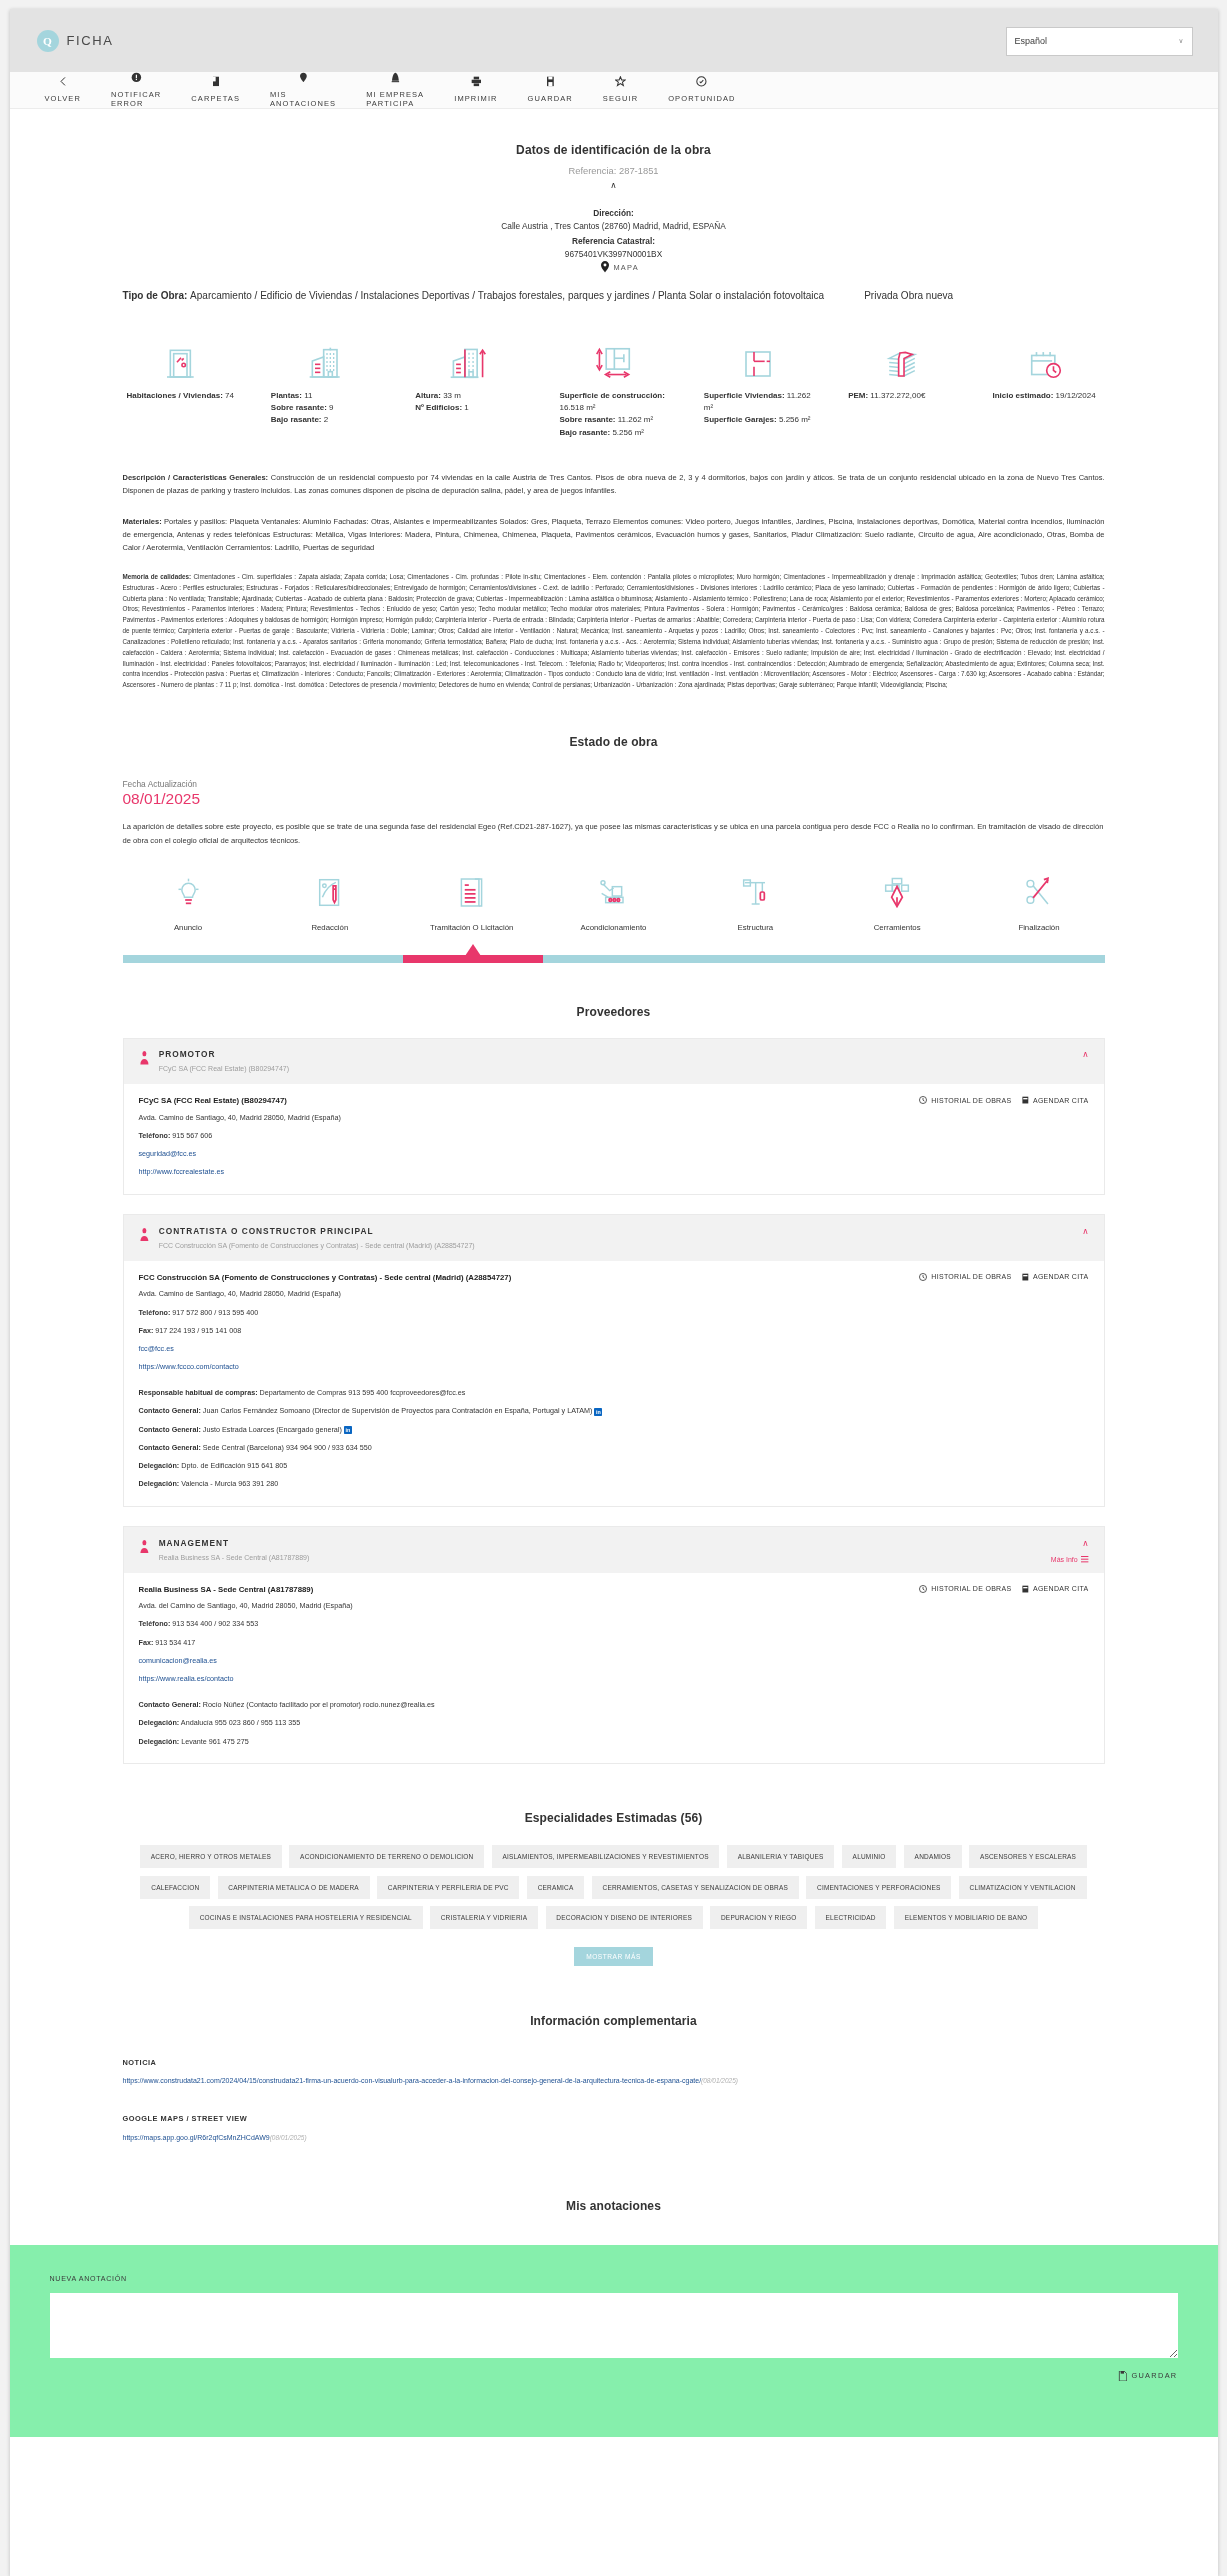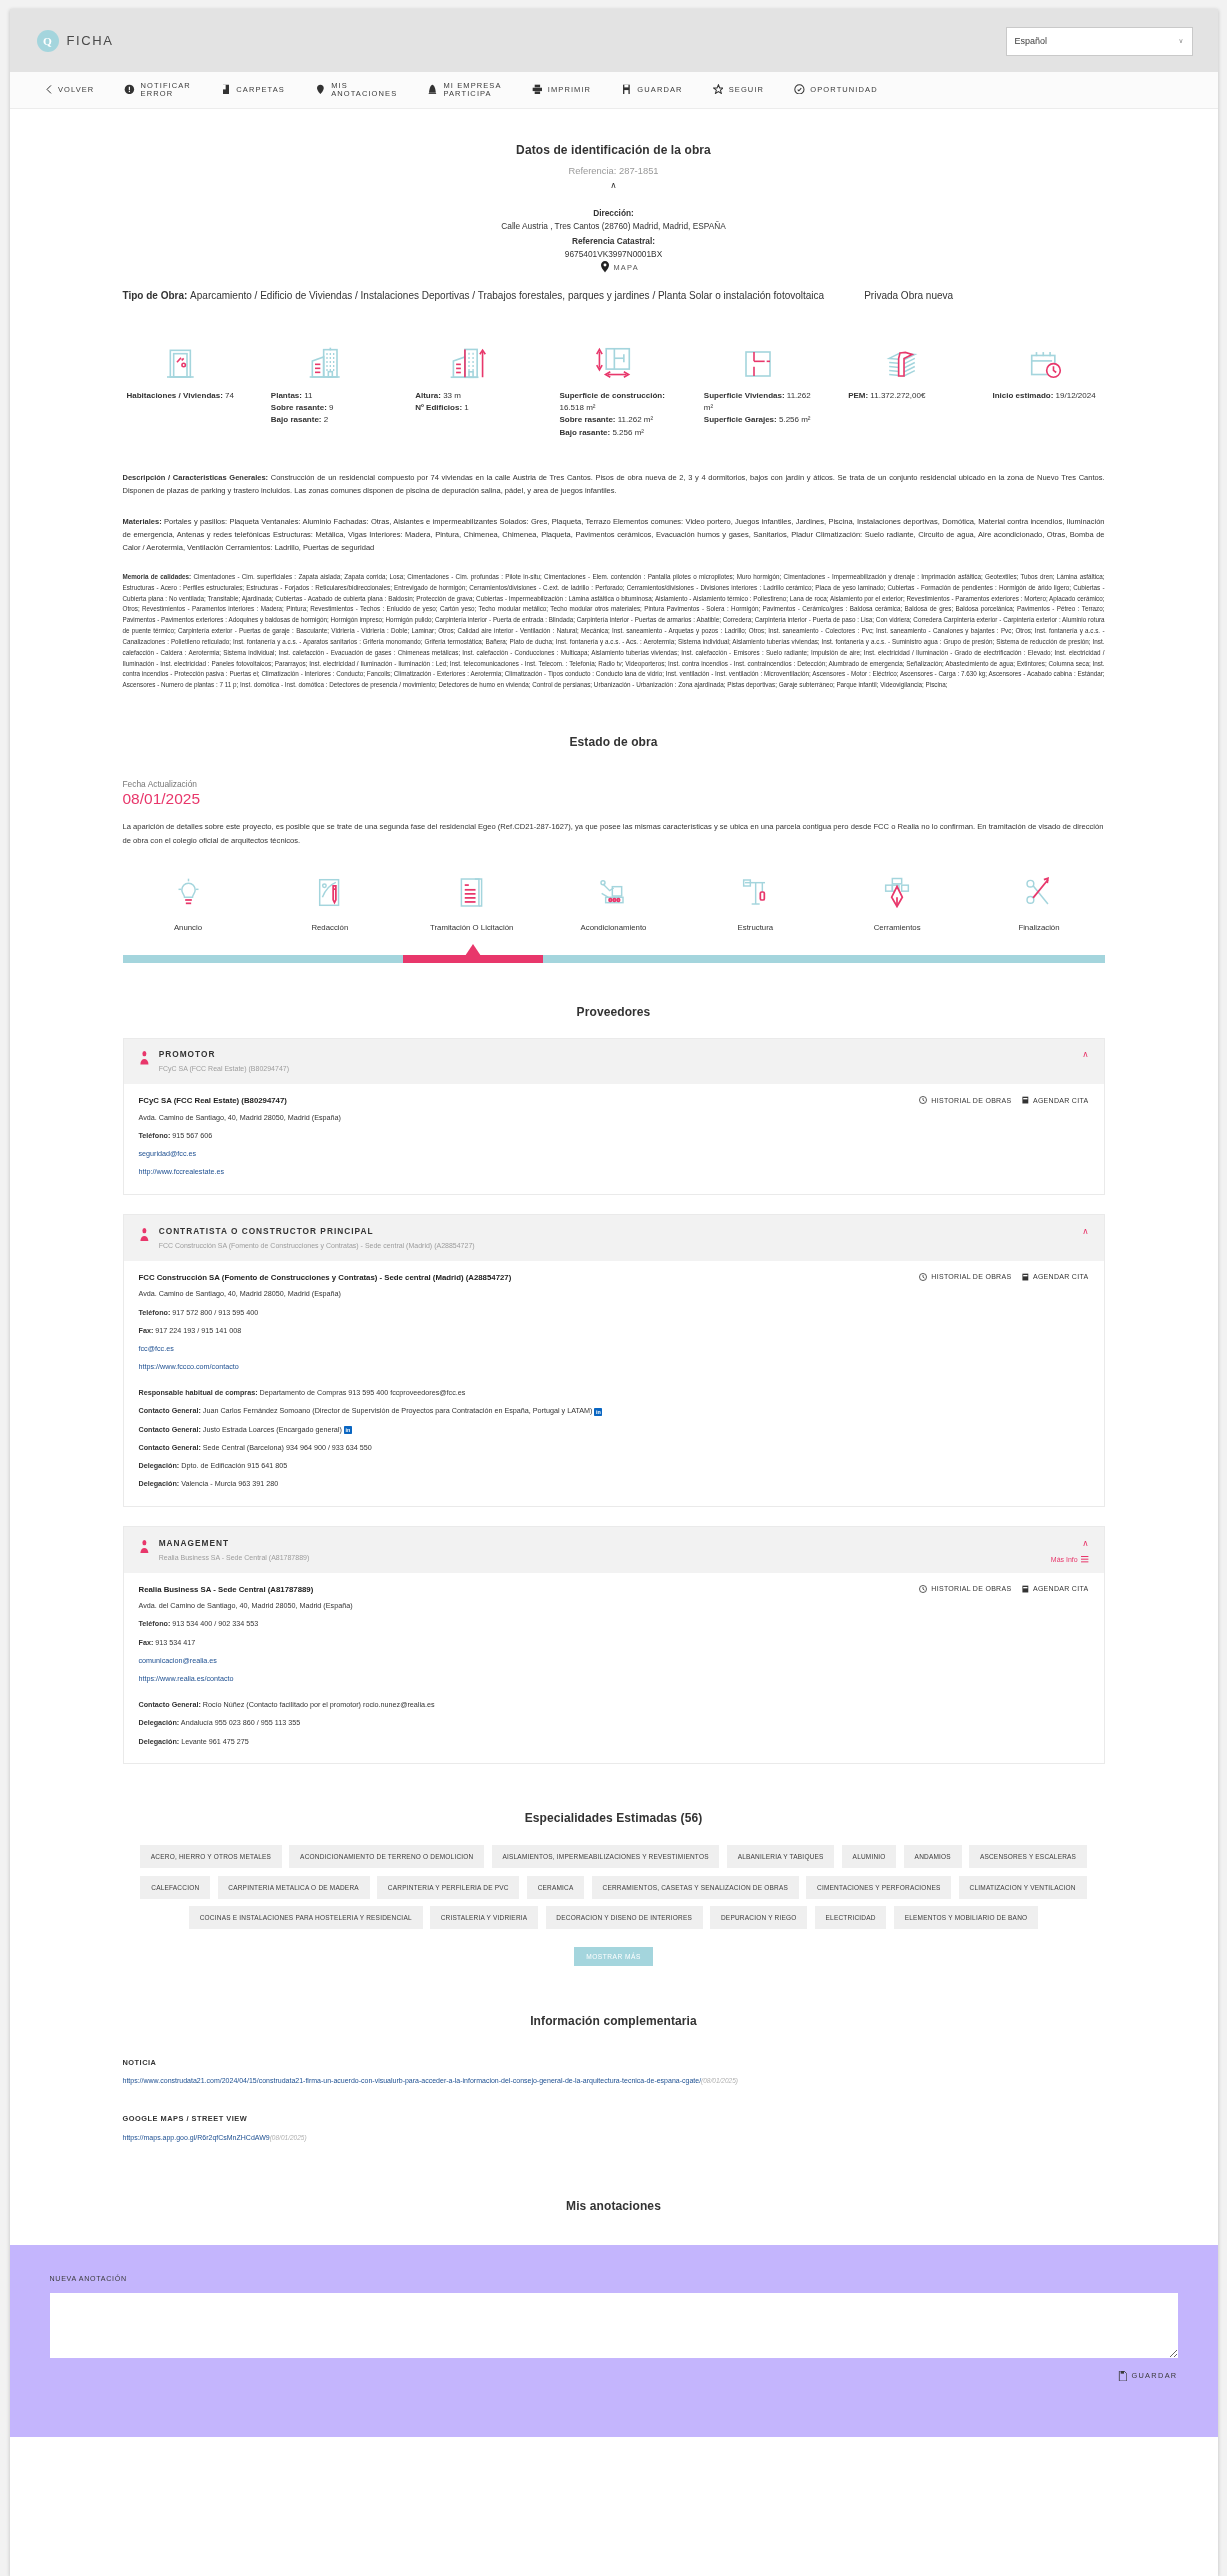--- a/index.html
+++ b/index.html
@@ -66,20 +66,21 @@
   }
   .act {
     display: flex; align-items: center; gap: 5.4px;
     padding: 0 15px;
     color: #3a3a3a;
     font-size: 7.5px;
     letter-spacing: 1.1px;
     line-height: 1.18;
     cursor: pointer;
     white-space: pre-line;
+    flex-direction: column;
   }
   .act svg { flex: 0 0 auto; }
   .act .lbl { display: inline-block; }
 
   
   .h2 {
     text-align: center;
     font-size: 12px;
     font-weight: bold;
     color: #333;
@@ -239,21 +240,21 @@
   .info-label {
     font-size: 7.4px; font-weight: bold; letter-spacing: 0.5px;
     color: #333; margin-top: 30px;
   }
   .info-link { font-size: 7px; margin-top: 10.8px; word-break: break-all; }
   .info-date { color: #b0b0b0; font-style: italic; font-size: 6.5px; }
 
   
   .anot-title { margin-top: 58px; }
   .anot-panel {
-    background: #c4b5fd; margin-top: 32px;
+    background: #86efac; margin-top: 32px;
     padding: 30px 40px 56px 40px;
   }
   .anot-label {
     font-size: 7.1px; letter-spacing: 0.7px; color: #3a3a3a;
     font-weight: normal;
   }
   .anot-box {
     display: block; width: 100%; height: 65px;
     margin-top: 9.4px; background: #fff;
     border: none; resize: vertical;

